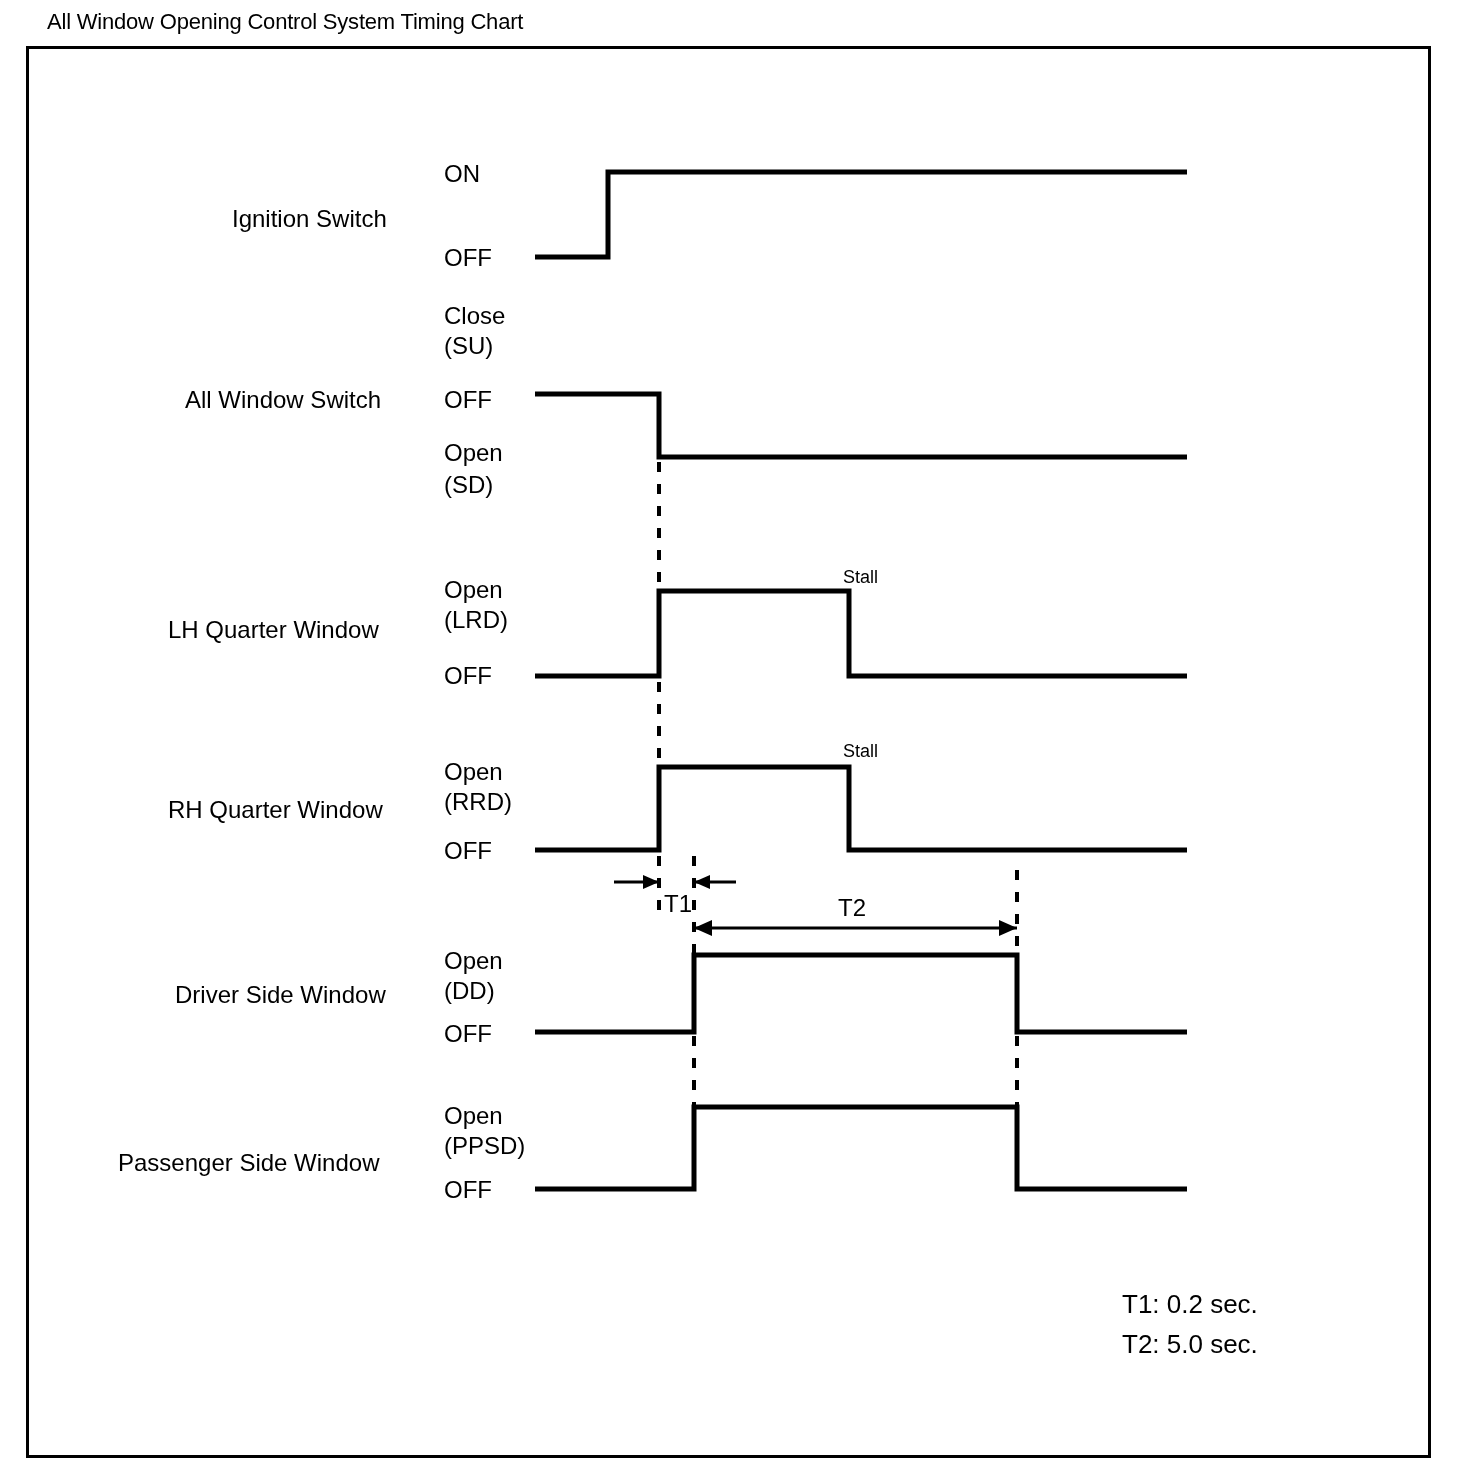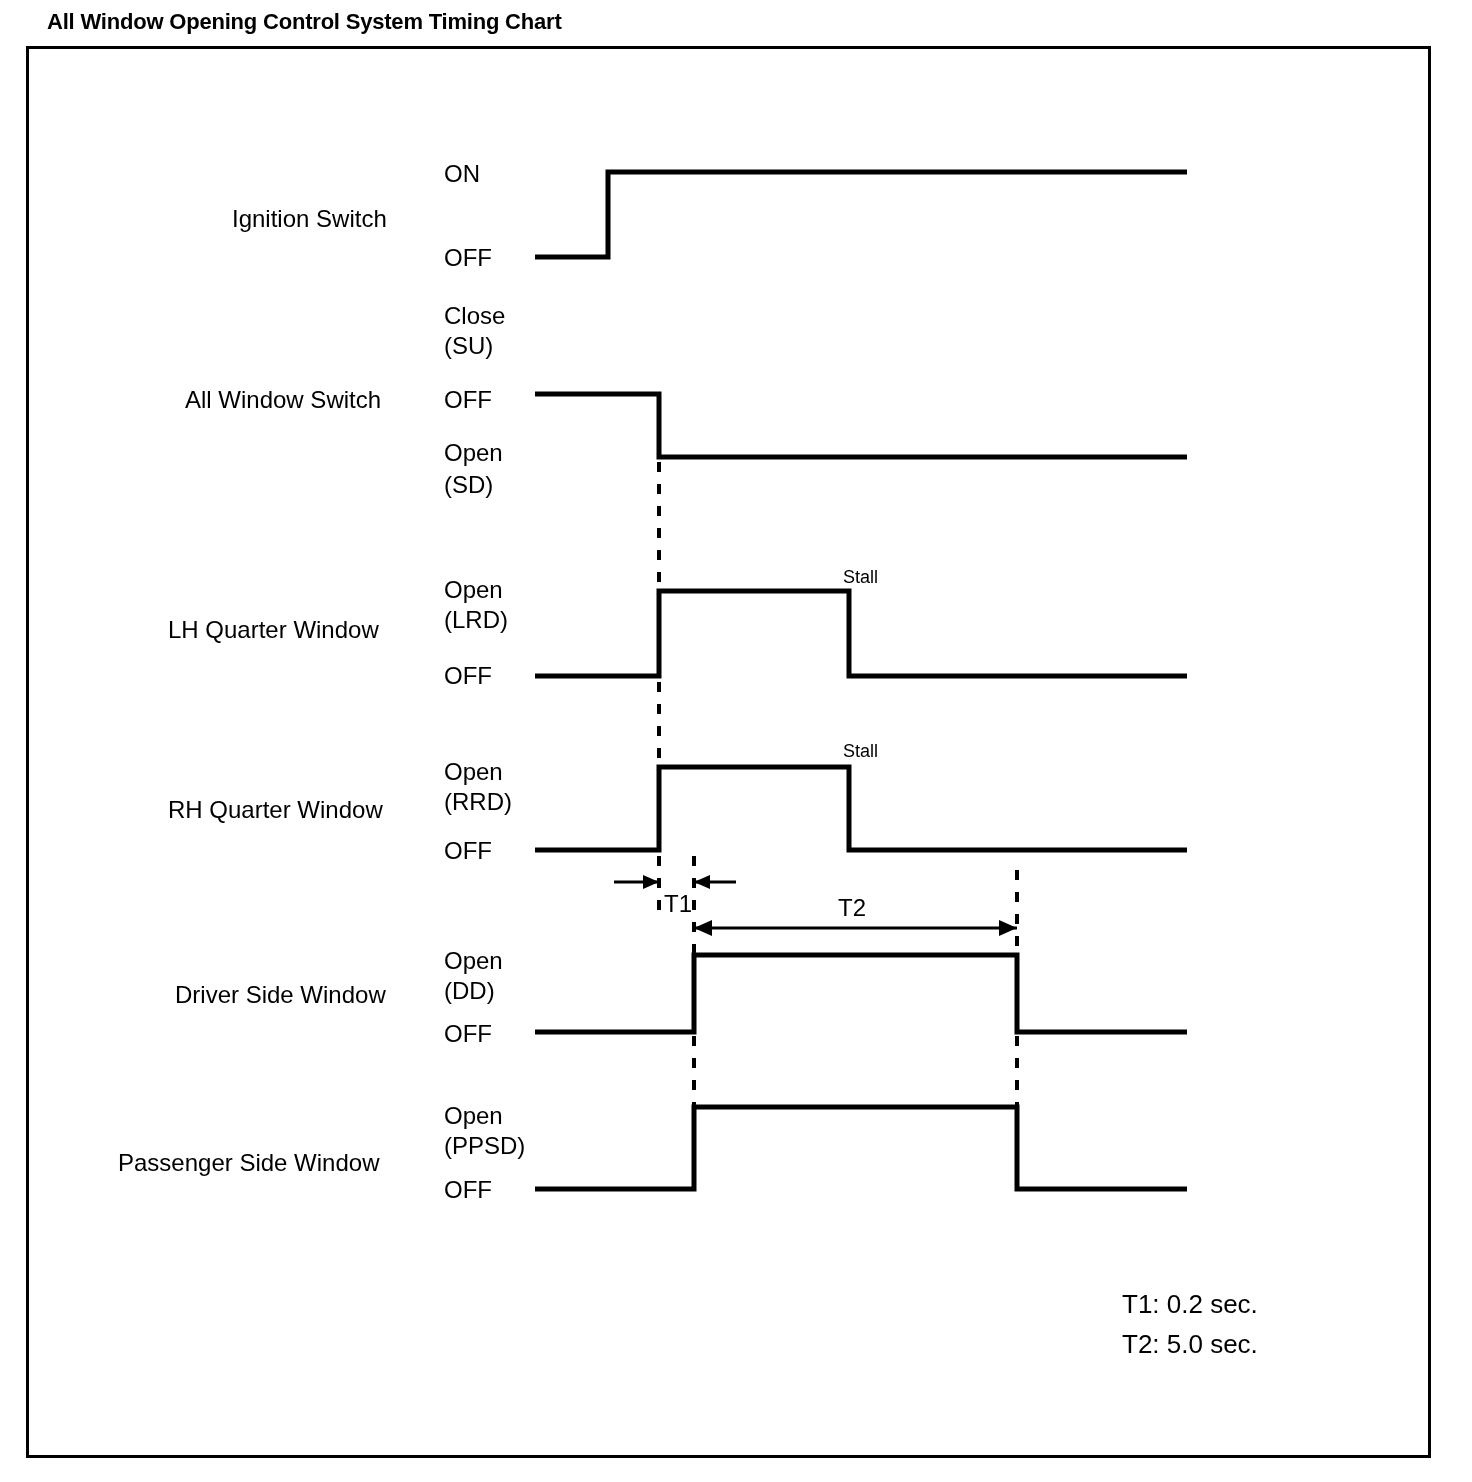--- a/index.html
+++ b/index.html
@@ -13,21 +13,21 @@
     font-family: "Liberation Sans", sans-serif;
     color: #000000;
     position: relative;
     overflow: hidden;
   }
   #page-title {
     position: absolute;
     left: 47px;
     top: 9px;
     font-size: 22px;
-    font-weight: bold;
+    font-weight: normal;
     letter-spacing: -0.2px;
     white-space: nowrap;
   }
   #chart-frame {
     position: absolute;
     left: 26px;
     top: 46px;
     width: 1405px;
     height: 1412px;
     border: 3px solid #000000;

